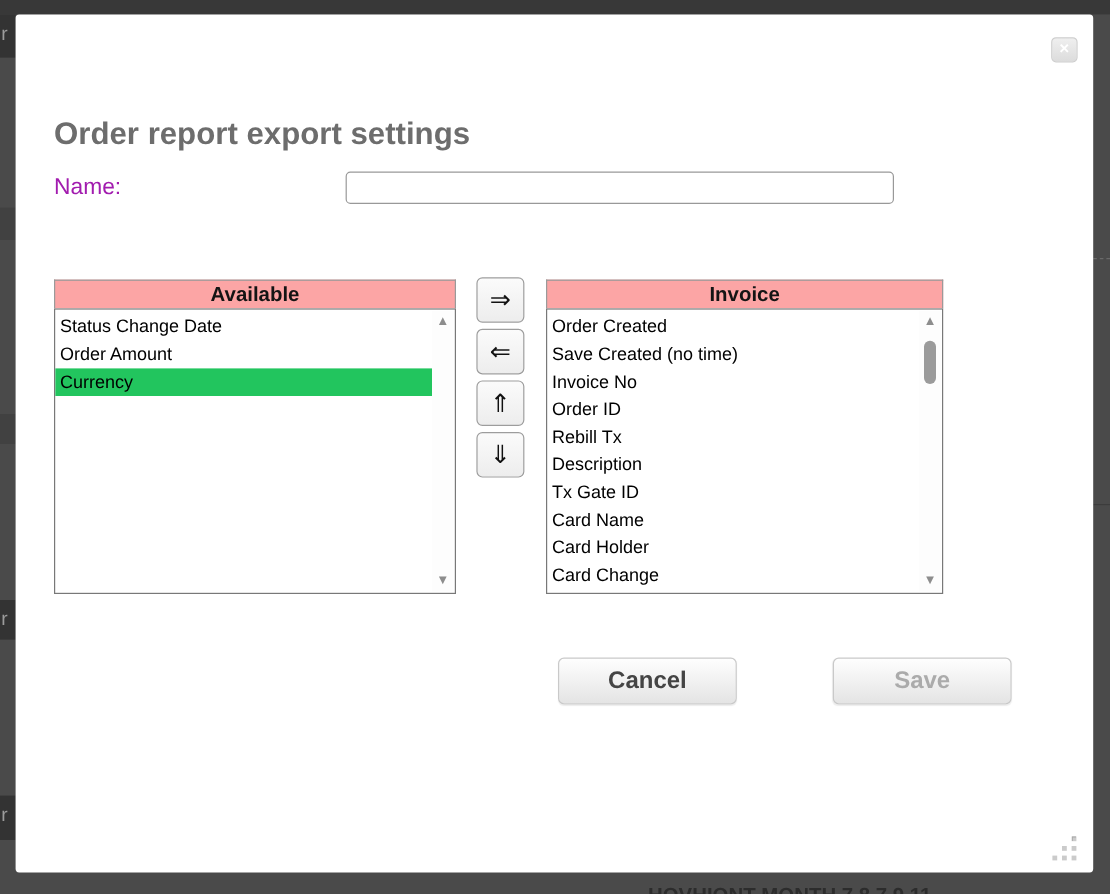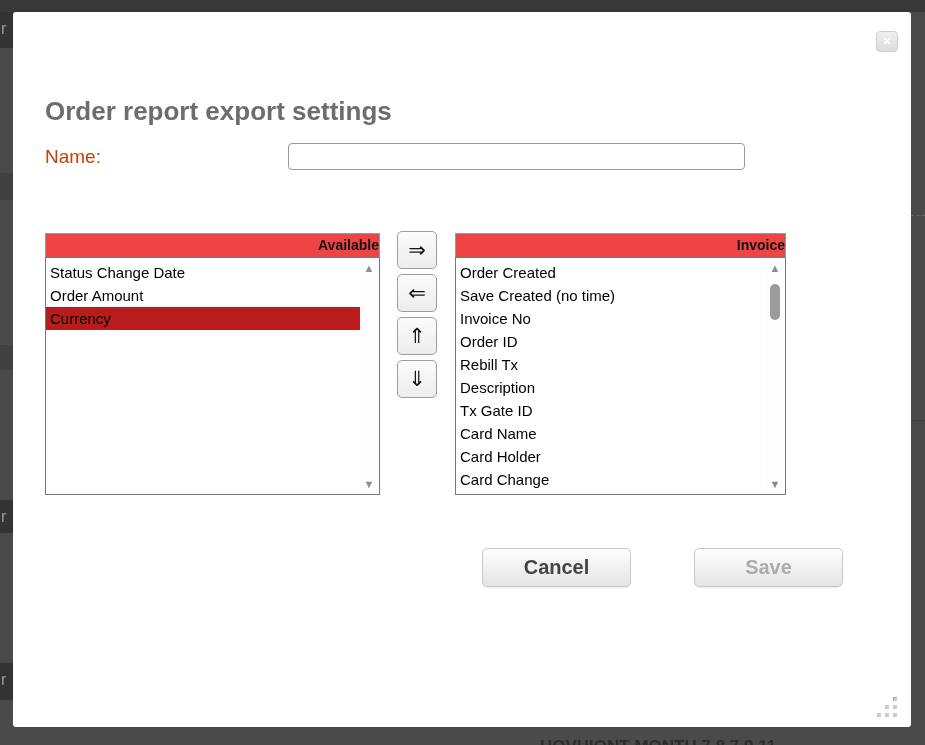--- a/index.html
+++ b/index.html
@@ -17,49 +17,49 @@
   .rline-dashed{position:absolute;left:911px;width:14px;border-top:1px dashed #6a6a6a;height:0;}
   .rline-solid{position:absolute;left:911px;width:14px;border-top:1px solid #3c3c3c;height:0;}
   .bottom-clip{position:absolute;left:540px;top:737px;color:#2c2c2c;font-size:17px;font-weight:bold;white-space:nowrap;}
   
   .dialog{position:absolute;left:13px;top:12px;width:898px;height:715px;background:#ffffff;border-radius:3px;}
   .close-btn{position:absolute;left:863px;top:19px;width:22px;height:21px;
     background:linear-gradient(#efefef,#dcdcdc);border:1px solid #cdcdcd;border-radius:4px;
     color:#ffffff;font-size:11px;font-weight:bold;line-height:19px;text-align:center;
     box-sizing:border-box;cursor:pointer;padding:0;font-family:inherit;}
   .dlg-title{position:absolute;left:32px;top:46px;font-size:26px;font-weight:bold;color:#6d6d6d;white-space:nowrap;margin-top:38px;}
-  .name-label{position:absolute;left:32px;top:134px;font-size:19px;color:#c2410c;}
+  .name-label{position:absolute;left:32px;top:134px;font-size:19px;color:#a21caf;}
   .name-input{position:absolute;left:275px;top:131px;width:457px;height:27px;
     border:1px solid #999999;border-radius:4px;box-sizing:border-box;
     font-size:16px;padding:0 6px;font-family:inherit;outline:none;}
   
   .listwrap{position:absolute;top:221px;}
   .listwrap.avail{left:32px;width:335px;}
   .listwrap.chosen{left:442px;width:331px;}
-  .hdr{height:23px;line-height:23px;text-align:right;font-weight:bold;font-size:14px;color:#141414;
-    background:#ef4444;border:1px solid #9a9a9a;border-bottom:0;}
+  .hdr{height:23px;line-height:23px;text-align:center;font-weight:bold;font-size:17px;color:#141414;
+    background:#fca5a5;border:1px solid #9a9a9a;border-bottom:0;}
   .lst{position:relative;height:233px;border:1px solid #787878;background:#ffffff;padding-top:3px;box-sizing:content-box;overflow:hidden;}
   .row{height:23px;line-height:23px;padding-left:4px;margin-right:19px;font-size:15px;color:#000;
     white-space:nowrap;overflow:hidden;cursor:default;}
-  .row.sel{background:#b91c1c;}
+  .row.sel{background:#22c55e;}
   .sb{position:absolute;top:1px;right:1px;bottom:1px;width:18px;background:#fdfdfd;}
   .sb .up{position:absolute;top:3px;left:0;width:18px;text-align:center;color:#8d8d8d;font-size:11px;cursor:pointer;}
   .sb .down{position:absolute;bottom:3px;left:0;width:18px;text-align:center;color:#8d8d8d;font-size:11px;cursor:pointer;}
   .sb .thumb{position:absolute;top:25px;left:4px;width:10px;height:36px;background:#9b9b9b;border-radius:5px;cursor:pointer;}
   
   .xfercol{position:absolute;left:384px;top:219px;width:40px;}
   .xfer{display:flex;align-items:center;justify-content:center;width:40px;height:38px;margin-bottom:5px;
     border:1px solid #9d9d9d;border-radius:5px;background:linear-gradient(#fbfbfb,#ededed);
     font-size:21px;color:#111;cursor:pointer;font-family:inherit;padding:0;box-sizing:border-box;}
   .xfer.up,.xfer.dn{margin-top:1px;}
   
   .act{position:absolute;top:536px;width:149px;height:39px;border:1px solid #c9c9c9;border-radius:5px;
     background:linear-gradient(#fefefe,#e4e4e4);font-weight:bold;font-size:20px;font-family:inherit;
     cursor:pointer;box-shadow:0 1px 1px rgba(0,0,0,0.08);}
-  .act.cancel{left:469px;color:#444444;}
+  .act.cancel{left:452px;color:#444444;}
   .act.save{left:681px;color:#ababab;}
   
   .grip{position:absolute;right:13px;bottom:9px;width:21px;height:21px;cursor:se-resize;}
   .grip::after{content:"";position:absolute;left:16px;top:0;width:4px;height:4px;background:#cbcbcb;
     box-shadow:inset 1px 1px 0 #a9a9a9,
       -8px 8px 0 #cbcbcb,0 8px 0 #cbcbcb,
       -16px 16px 0 #cbcbcb,-8px 16px 0 #cbcbcb,0 16px 0 #cbcbcb;}
 </style>
 </head>
 <body>

